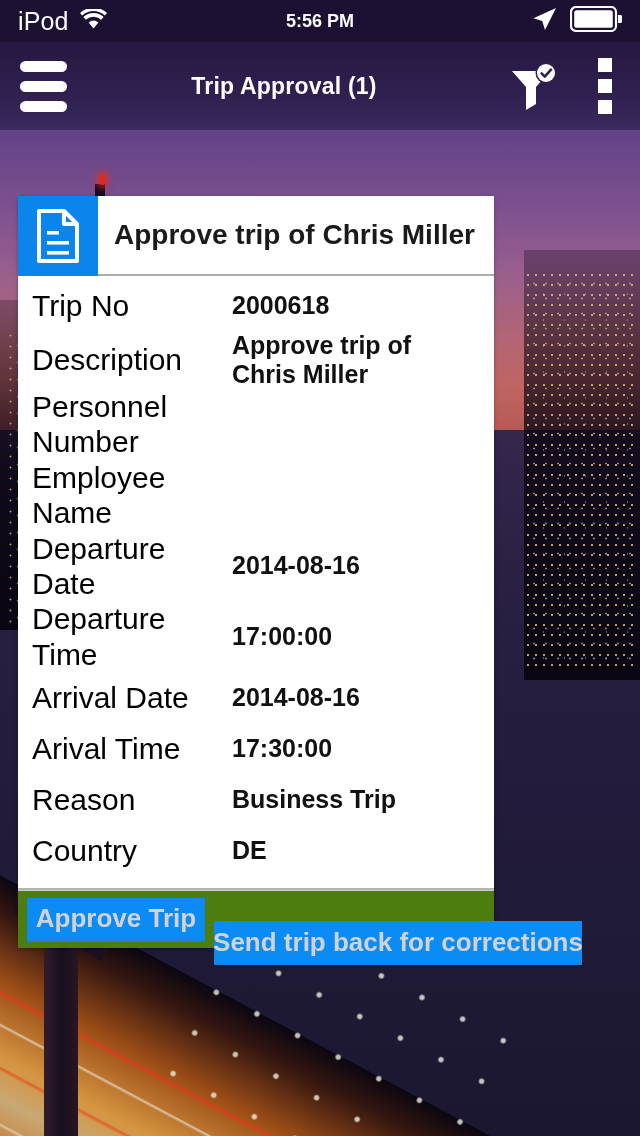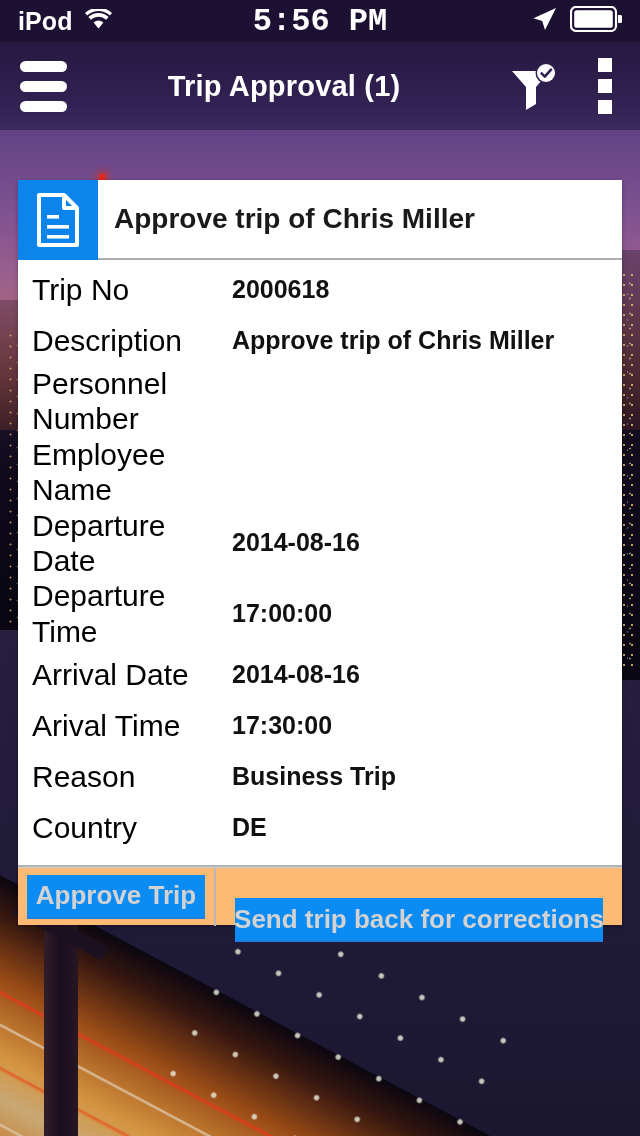--- a/index.html
+++ b/index.html
@@ -128,54 +128,54 @@
   .photo-dim { position:absolute; inset:0; background:rgba(16,8,30,.10); }
 
   
   #status-bar {
     position:absolute; left:0; top:0; width:640px; height:42px;
     background:#1c1033;
     display:flex; align-items:center;
     padding:0 18px;
     color:#fff; z-index:30;
   }
-  .sb-left { display:flex; align-items:center; gap:12px;font-weight:bold; }
+  .sb-left { display:flex; align-items:center; gap:12px; }
   .sb-carrier { font-size:25px; letter-spacing:.1px; }
   .sb-time {
     position:absolute; left:0; right:0; text-align:center;
-    font-size:32px; font-weight:bold; pointer-events:none;font-family:Liberation Mono, monospace;
+    font-size:18px; font-weight:bold; pointer-events:none;
   }
   .sb-right { margin-left:auto; display:flex; align-items:center; gap:13px; z-index:2; }
 
   
   #nav-bar {
     position:absolute; left:0; top:42px; width:640px; height:88px;
     background:linear-gradient(to bottom, #271741, #2f2050 60%, #3a2a5e);
     display:flex; align-items:center; z-index:29;
   }
   #menu-button {
     width:86px; height:88px;
     display:flex; flex-direction:column; justify-content:center; align-items:center; gap:9px;
   }
   .burger-bar { width:47px; height:11px; background:#fff; border-radius:6px; }
   #nav-title {
     flex:1; text-align:center; color:#fff;
-    font-size:29px; font-weight:bold; letter-spacing:.2px;
+    font-size:23px; font-weight:bold; letter-spacing:.2px;
     margin-left:-12px;
   }
   #filter-button { width:76px; height:88px; display:flex; align-items:center; justify-content:center; }
   #overflow-button {
     width:70px; height:88px;
     display:flex; flex-direction:column; justify-content:center; align-items:center; gap:7px;
   }
   .dot-sq { width:14px; height:14px; background:#fff; }
 
   
   #detail-card {
-    position:absolute; left:18px; top:180px; width:604px;
+    position:absolute; left:18px; top:196px; width:476px;
     background:#fff; z-index:20;
     box-shadow:0 1px 4px rgba(0,0,0,.3);
   }
   #card-header { display:flex; align-items:stretch; height:80px; }
   #card-icon-box {
     width:80px; background:#0b84eb;
     display:flex; align-items:center; justify-content:center; flex:0 0 80px;
   }
   #card-title {
     flex:1; display:flex; align-items:center;
@@ -196,21 +196,21 @@
     padding-right:10px;
   }
   .detail-value {
     flex:1; font-size:25px; font-weight:bold; color:#111;
   }
 
   #card-divider { height:2px; background:#b4b4b4; margin:4px 0 0 0; }
 
   #action-bar {
     display:flex; align-items:center;
-    background:#fdba74; height:58px;
+    background:#4d7c0f; height:58px;
     border-top:1px solid #cfcfcf;
   }
   .action-slot { display:flex; align-items:center; justify-content:center; height:100%; }
   #approve-slot { flex:0 0 196px; }
   #reject-slot  { flex:1; }
   .action-sep { width:2px; height:58px; background:#b8b8b8; }
   .action-btn {
     background:#0b8cf5; color:#d2d2d2;
     font-size:26px; font-weight:bold;
     border:none; height:44px;

